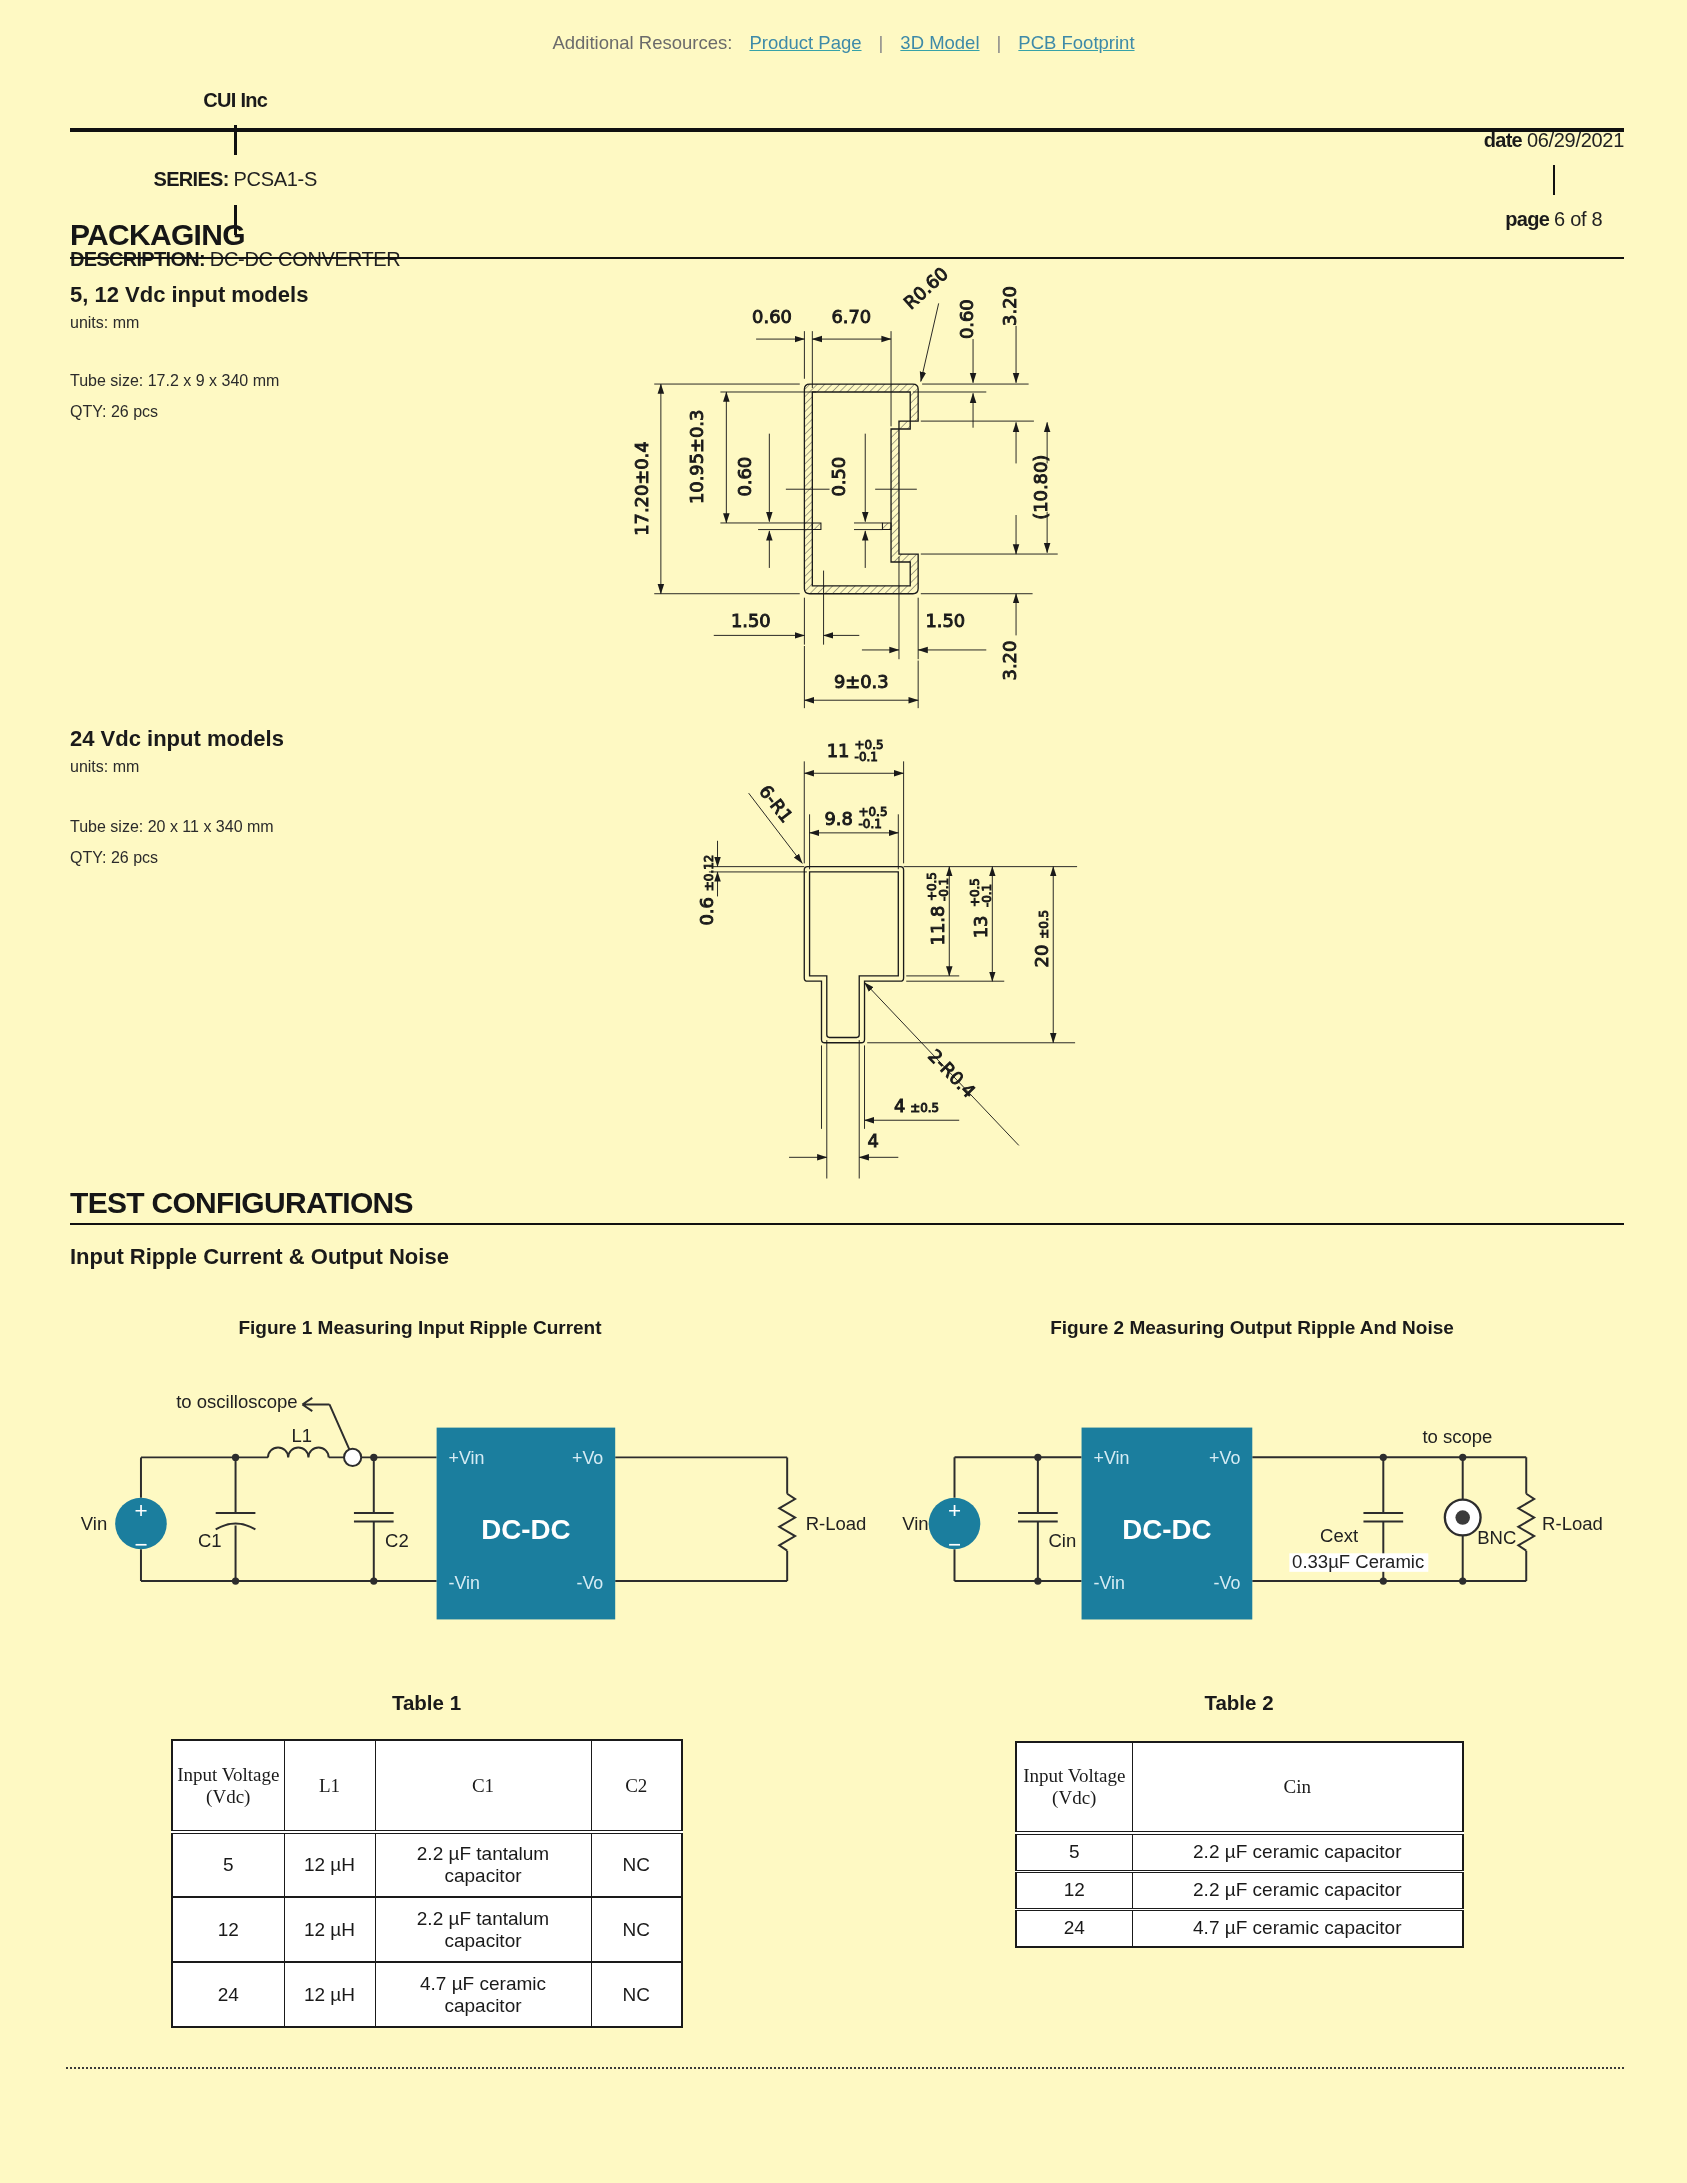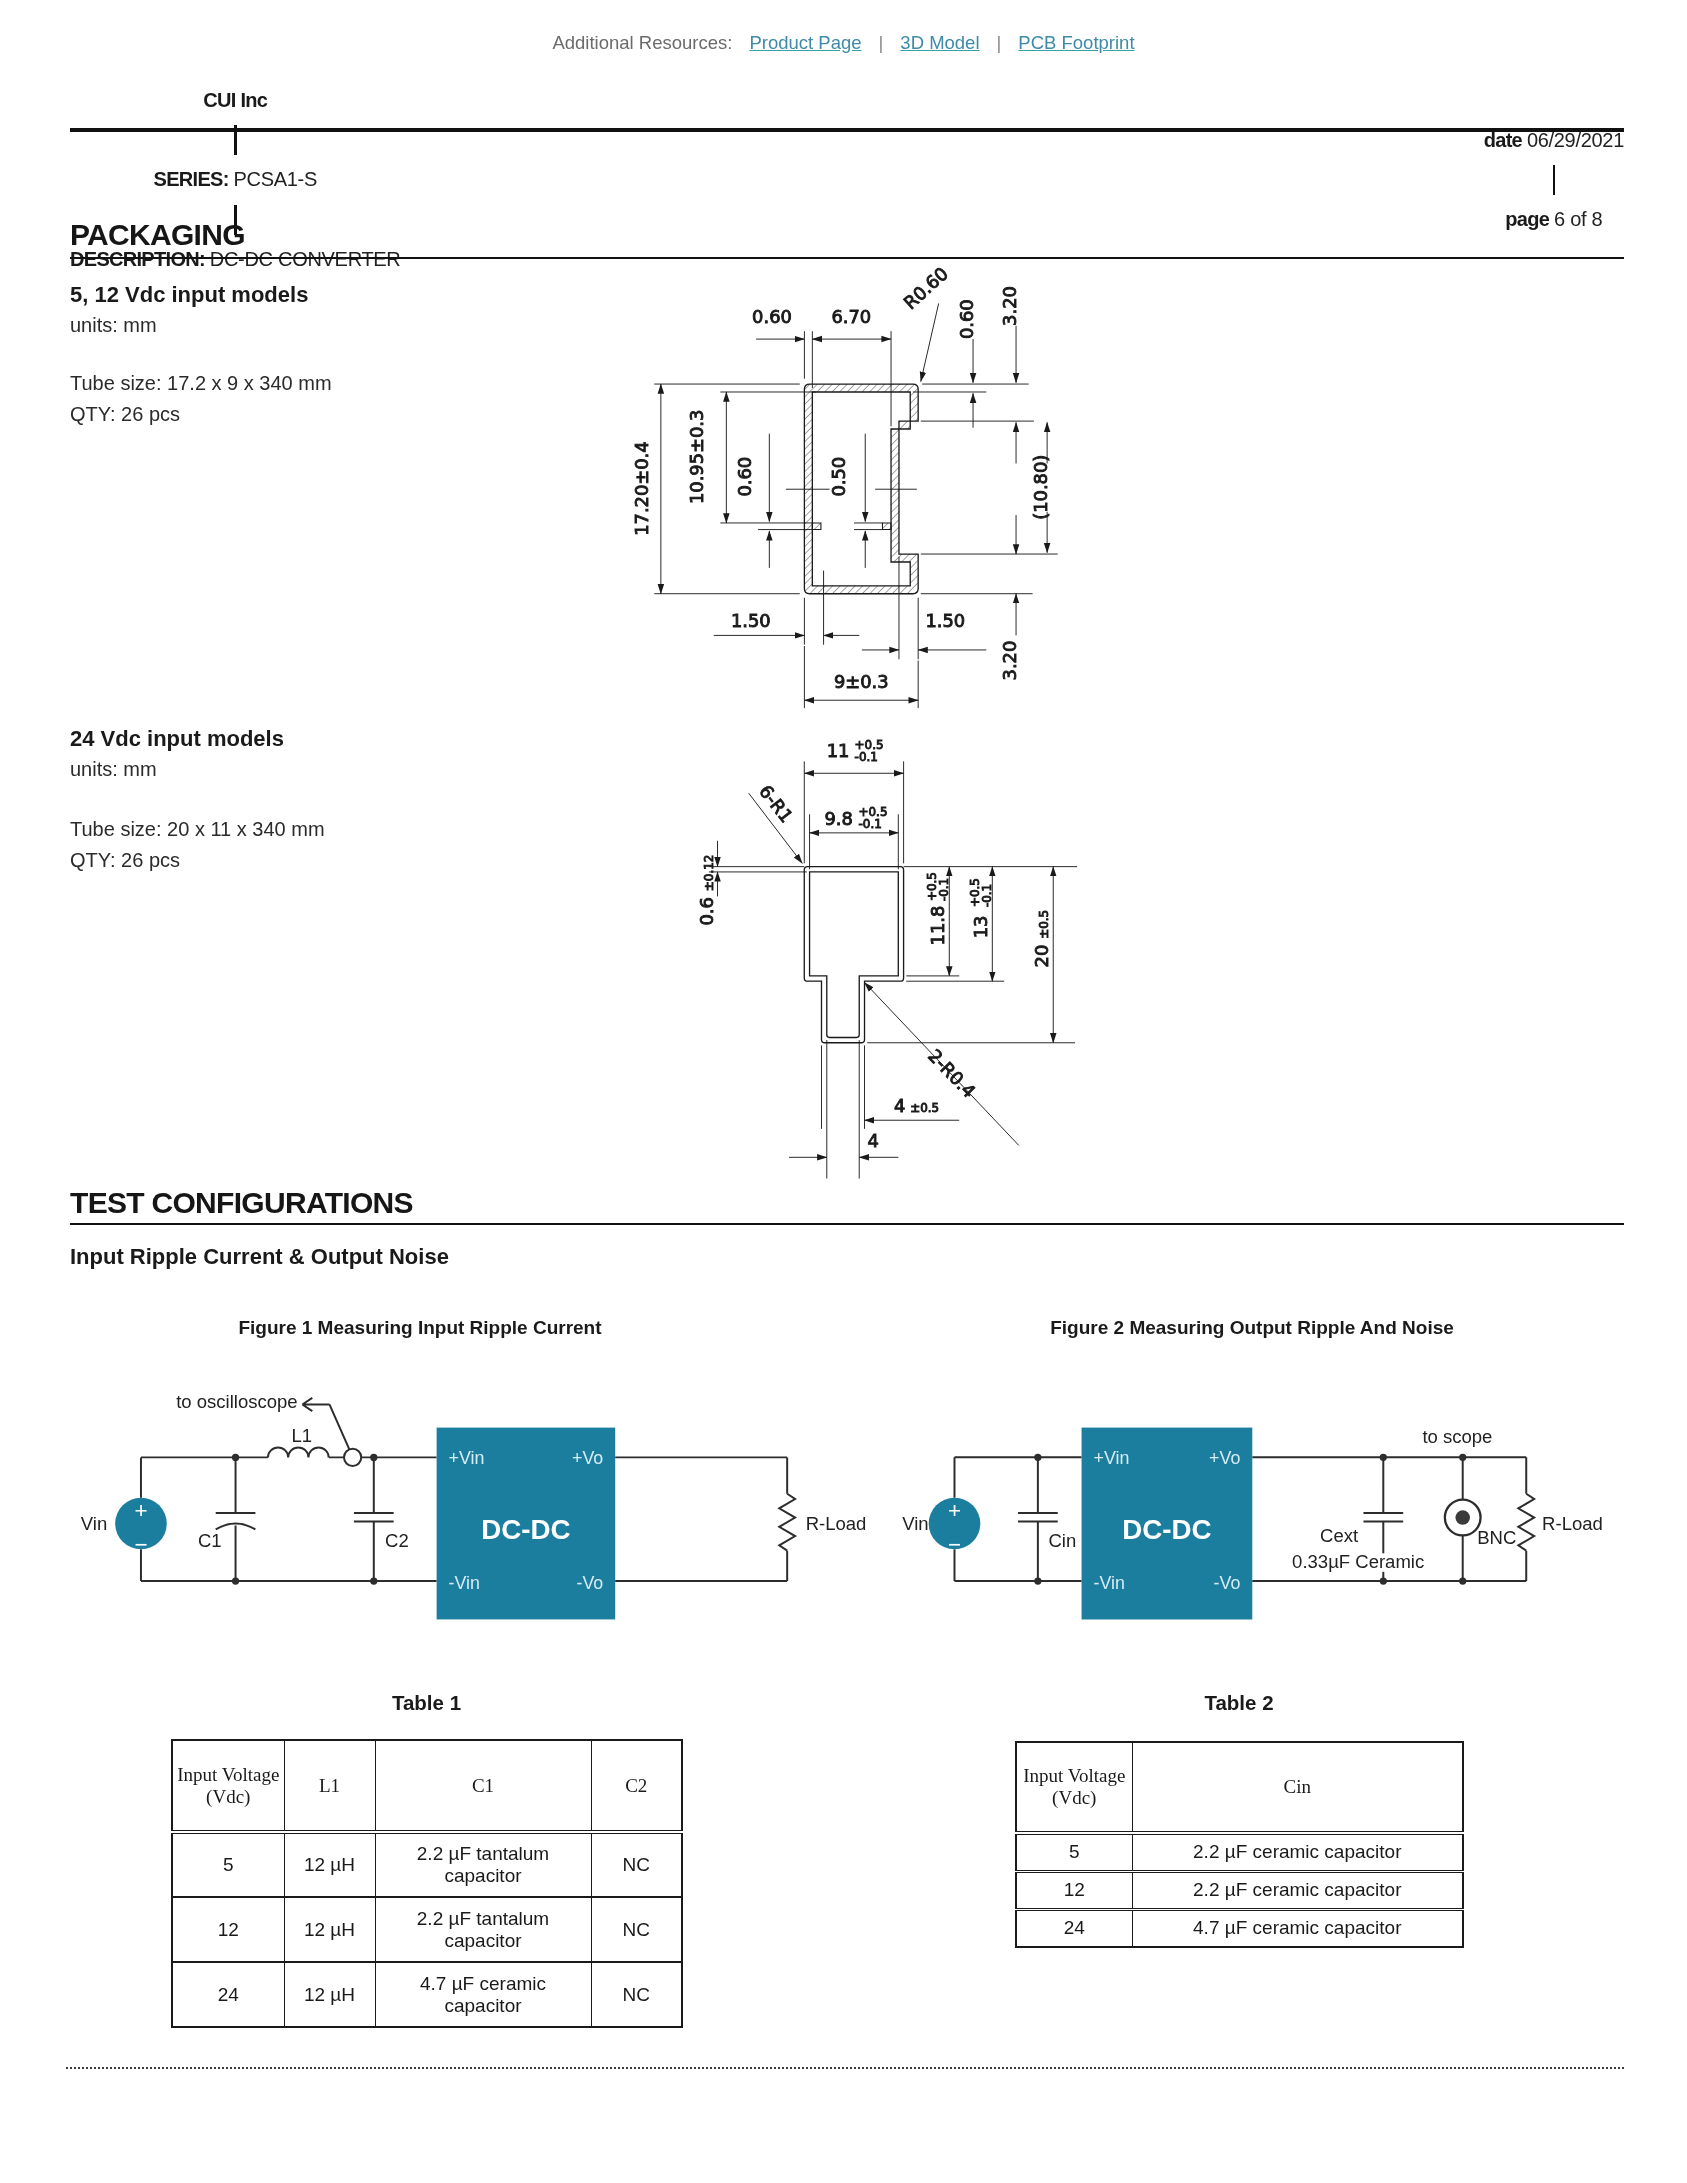--- a/index.html
+++ b/index.html
@@ -1,36 +1,36 @@
 <!DOCTYPE html>
 <html style="font-size:10.6px"><head>
 <meta charset="utf-8">
 <style>
   html,body{margin:0;padding:0;background:#e8e8e8;}
-  #page{position:relative;width:1687px;height:2183px;background:#ffffff;overflow:hidden;
+  #page{position:relative;width:1687px;height:2183px;background:#fef9c3;overflow:hidden;
         font-family:"Liberation Sans",sans-serif;color:#1a1a1a;}
   .abs{position:absolute;}
   .b{font-weight:bold;}
   .cond{letter-spacing:-0.7px;}
   
   .topbar{top:32px;left:0;width:1687px;display:flex;justify-content:center;align-items:baseline;
           gap:17px;font-size:18.5px;color:#6b6b6b;}
   .toplink{color:#3e8aa8;text-decoration:underline;text-decoration-color:#35a2a8;cursor:pointer;}
   .pipe{color:#8a8a8a;}
   
   .hdr{top:89px;left:70px;width:1554px;display:flex;justify-content:space-between;align-items:center;
        font-size:20px;}
   .hgrp{display:flex;align-items:center;gap:13.2px;flex-direction:column;}
   .hdiv{width:2.6px;height:30px;background:#111;}
   .hlabel{font-weight:bold;letter-spacing:-0.7px;}
   .hval{letter-spacing:-0.3px;color:#222;}
   .rule{background:#111;}
   .sechead{font-size:30px;font-weight:bold;letter-spacing:-0.7px;color:#161616;}
   .subhead{font-size:22px;font-weight:bold;}
-  .body30{font-size:20px;color:#2b2b2b;}
+  .body30{font-size:16px;color:#2b2b2b;}
   .figtitle{font-size:19px;font-weight:bold;text-align:center;}
   .tcap{font-size:20.5px;font-weight:bold;text-align:center;}
   
   table{border-collapse:collapse;table-layout:fixed;}
   .dtab{position:absolute;font-size:19px;text-align:center;color:#1a1a1a;background:#fff;}
   .dtab td{border-left:1.7px solid #1a1a1a;border-right:1.7px solid #1a1a1a;padding:0 4px;line-height:1.15;}
   .dtab{border:2px solid #1a1a1a;}
   .dtab tr.hd td{border-bottom:4px double #1a1a1a;font-family:Liberation Serif, serif;}
   .t1 tr.r td{border-top:2px solid #1a1a1a;}
   .t2 tr.r td{border-top:3.3px double #1a1a1a;}

